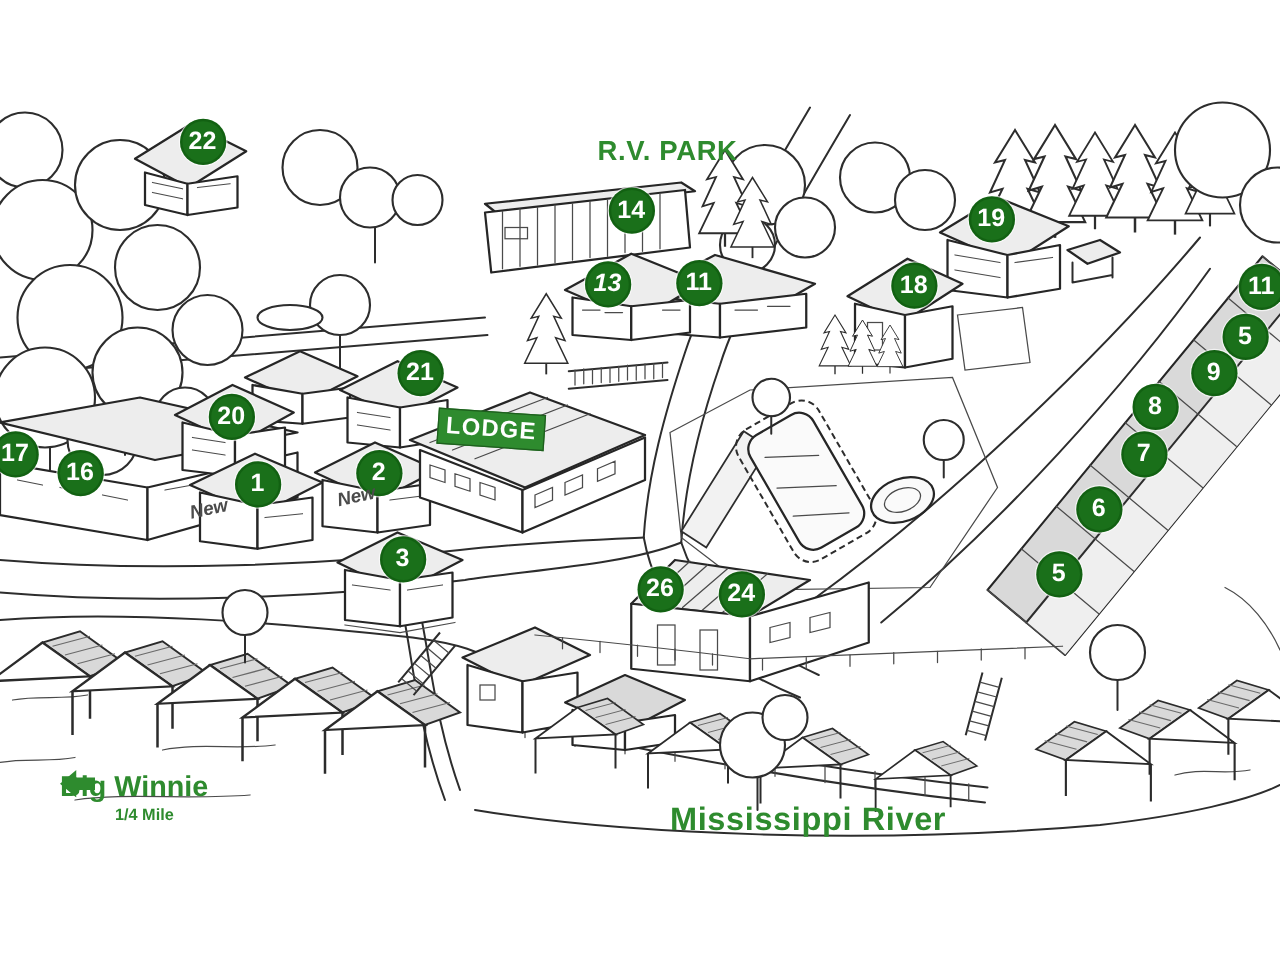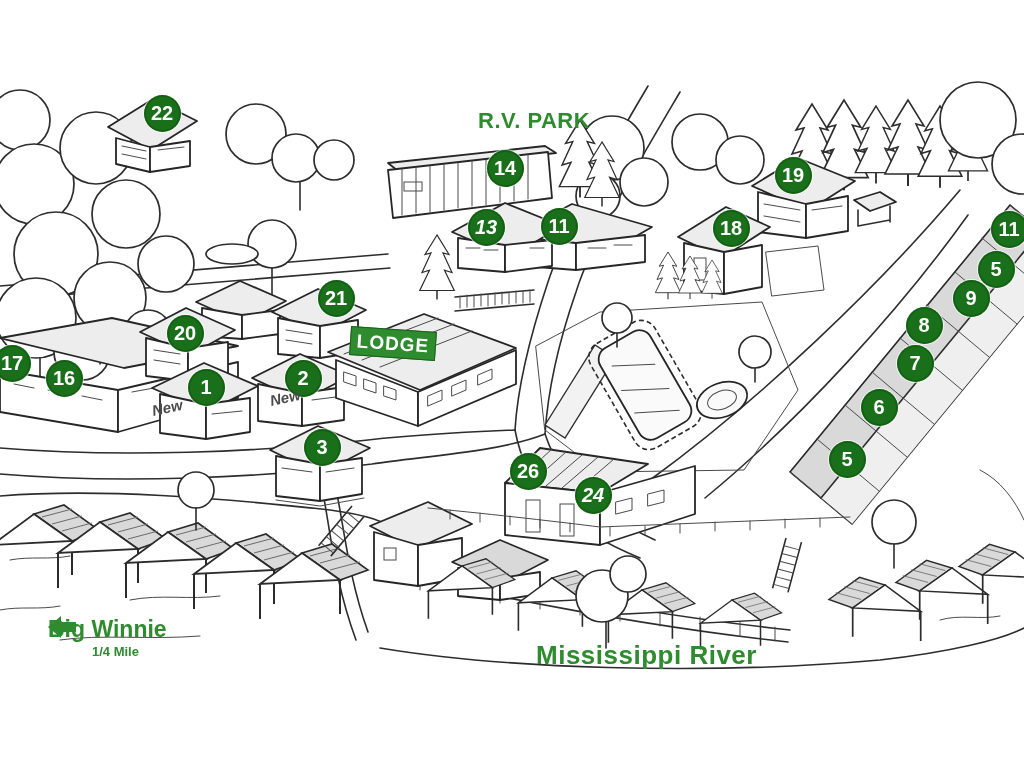--- a/index.html
+++ b/index.html
@@ -338,17 +338,17 @@
       <div class="marker" style="left: 467.5px; top: 208.5px; font-style: italic;">13</div>
       <div class="marker" style="left: 439.5px; top: 149.5px; margin-left: 47px;">14</div>
       <div class="marker" style="left: 45.5px; top: 344.5px; margin-top: 15px;">16</div>
       <div class="marker" style="left: -6.5px; top: 344.5px;">17</div>
       <div class="marker" style="left: 712.5px; top: 209.5px;">18</div>
       <div class="marker" style="left: 774.5px; top: 156.5px;">19</div>
       <div class="marker" style="left: 166.5px; top: 314.5px;">20</div>
       <div class="marker" style="left: 317.5px; top: 279.5px;">21</div>
       <div class="marker" style="left: 143.5px; top: 94.5px;">22</div>
       <div class="marker" style="left: 509.5px; top: 452.5px;">26</div>
-      <div class="marker" style="left: 574.5px; top: 477px; font-style: italic;">24</div>
+      <div class="marker" style="left: 574.5px; top: 457px;">24</div>
       <div class="scribble" style="left: 152px; top: 402px; transform: rotate(-12deg);">New</div>
       <div class="scribble" style="left: 270px; top: 392px; transform: rotate(-12deg);">New</div>
     </div>
 
 </div>
 </body></html>

